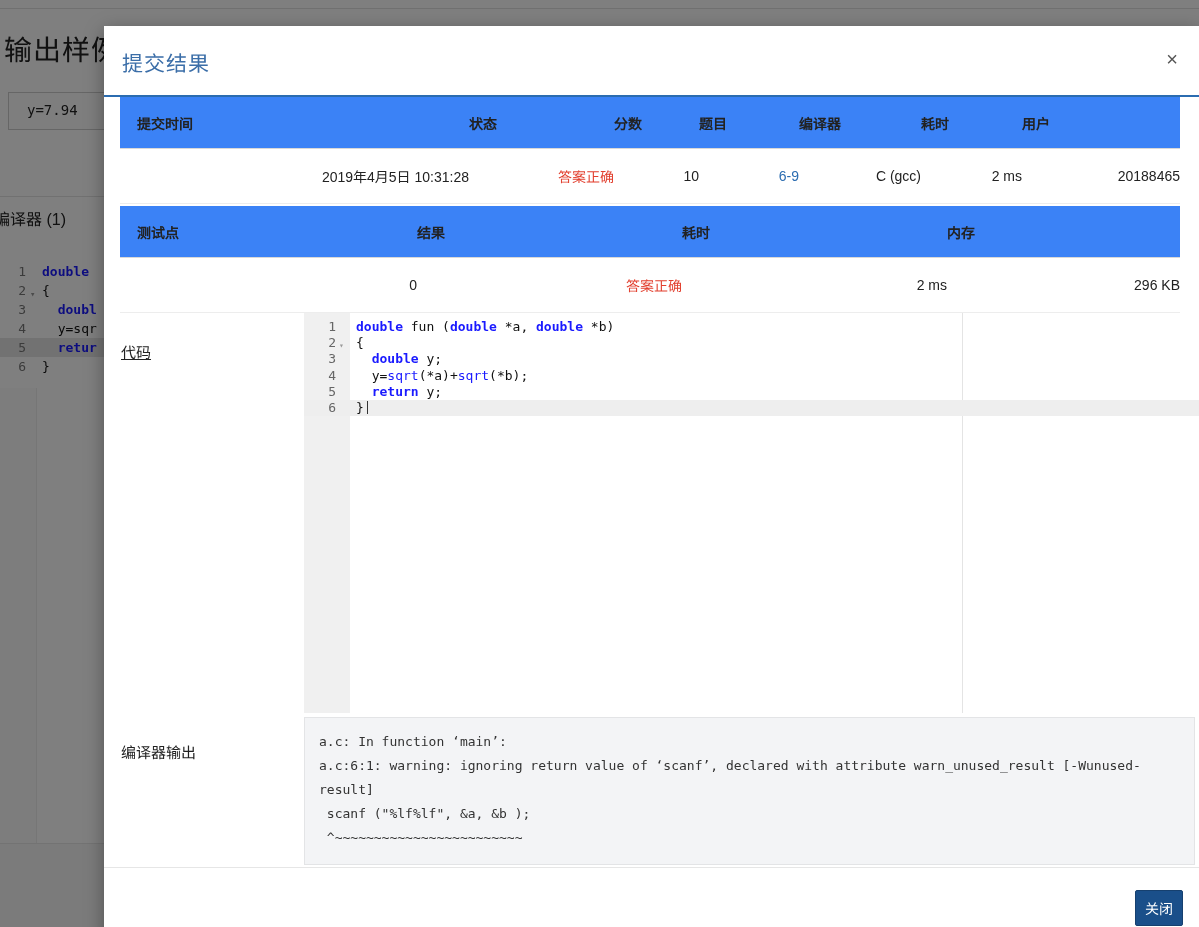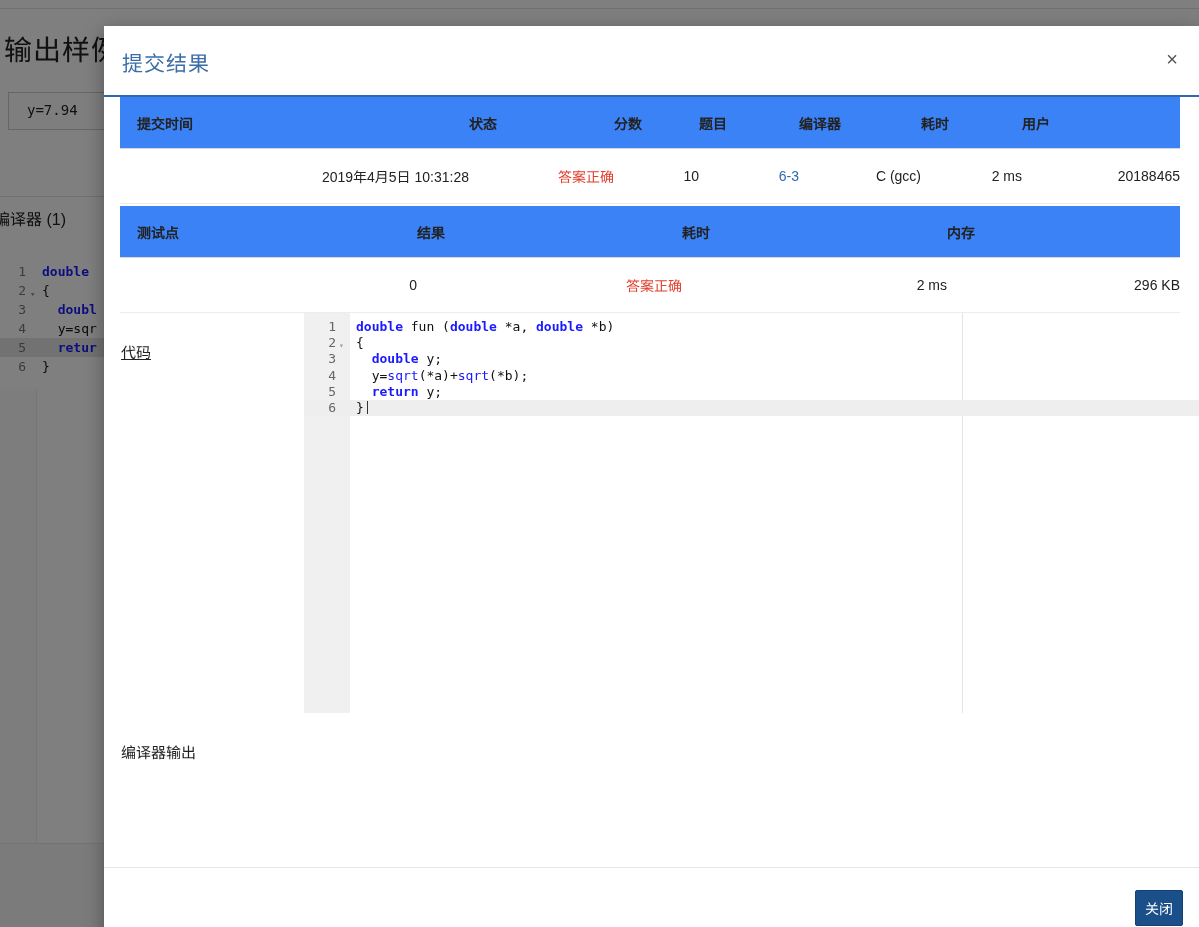--- a/index.html
+++ b/index.html
@@ -376,21 +376,21 @@
         </tr>
       </thead>
       <tbody>
         <tr>
           <td class="c-time">2019年4月5日 10:31:28</td>
           <td class="c-stat">
             <span class="accepted">答案正确</span>
           </td>
           <td class="c-score">10</td>
           <td class="c-prob">
-            <a class="prob-link" href="#">6-3</a>
+            <a class="prob-link" href="#">6-9</a>
           </td>
           <td class="c-comp">C (gcc)</td>
           <td class="c-dur">2 ms</td>
           <td class="c-user">20188465</td>
         </tr>
       </tbody>
     </table>
 
     <table class="res-table t2" style="margin-top:2px;">
       <thead>
@@ -422,20 +422,24 @@
             <div class="cline"><span class="gnum">3</span><span class="ctext"><span>  </span><span class="kw">double</span><span> y;</span></span></div>
             <div class="cline"><span class="gnum">4</span><span class="ctext"><span>  y=</span><span class="fnname">sqrt</span><span>(*a)+</span><span class="fnname">sqrt</span><span>(*b);</span></span></div>
             <div class="cline"><span class="gnum">5</span><span class="ctext"><span>  </span><span class="kw">return</span><span> y;</span></span></div>
             <div class="cline active"><span class="gnum">6</span><span class="ctext"><span>}</span><span class="caret"></span></span></div>
           </div>
       </div>
     </div>
 
     <div id="compiler-section">
       <div id="compiler-label">编译器输出</div>
+      <div id="compiler-box">a.c: In function ‘main’:
+a.c:6:1: warning: ignoring return value of ‘scanf’, declared with attribute warn_unused_result [-Wunused-result]
+ scanf ("%lf%lf", &amp;a, &amp;b );
+ ^~~~~~~~~~~~~~~~~~~~~~~~~</div>
     </div>
 
   </div>
 
   <div id="dlg-footer">
     <button id="footer-btn">关闭</button>
   </div>
 
 </div>
 

